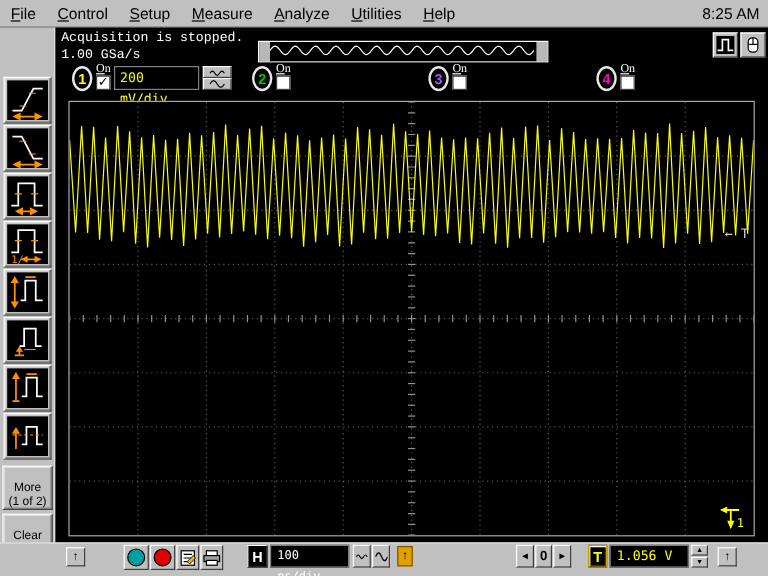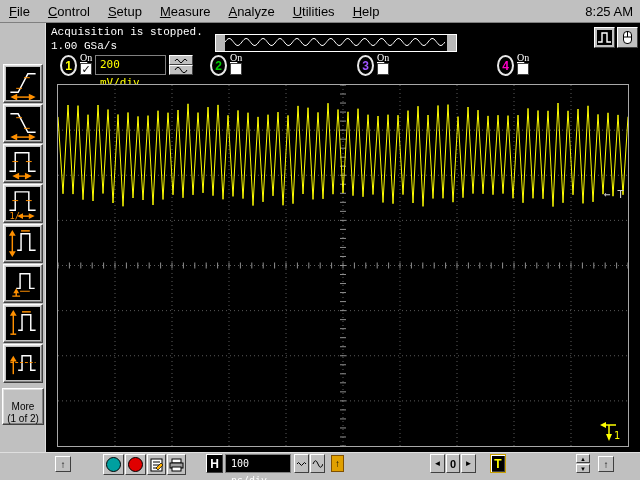--- a/index.html
+++ b/index.html
@@ -222,20 +222,21 @@
         <div class="face">
       <svg width="34" height="33" viewBox="0 0 34 34">
             <path d="M12,24 H16 V9 H25 V24 H30" fill="none" stroke="#fff" stroke-width="1.5"></path>
             <path d="M4,16 H30" stroke="#ff9000" stroke-dasharray="3,2"></path>
             <path d="M7,28 V14" stroke="#ff9000" stroke-width="1.5"></path>
             <polygon points="7,9 3.5,15 10.5,15" fill="#ff9000"></polygon>
           </svg>
         </div>
       </div>
     <div class="txtbtn" style="top:365px;"><span>More</span><br><span>(1 of 2)</span></div>
+    <div class="txtbtn" style="top:405px;"><span>Clear</span><br><span>All</span></div>
   </div>
 
   <div class="display">
     <svg id="plot" width="570" height="361">
         <line x1="57" y1="0" x2="57" y2="361" stroke="#5a5a5a" stroke-dasharray="1,3"></line>
         <line x1="114" y1="0" x2="114" y2="361" stroke="#5a5a5a" stroke-dasharray="1,3"></line>
         <line x1="171" y1="0" x2="171" y2="361" stroke="#5a5a5a" stroke-dasharray="1,3"></line>
         <line x1="228" y1="0" x2="228" y2="361" stroke="#5a5a5a" stroke-dasharray="1,3"></line>
         <line x1="285" y1="0" x2="285" y2="361" stroke="#5a5a5a" stroke-dasharray="1,3"></line>
         <line x1="342" y1="0" x2="342" y2="361" stroke="#5a5a5a" stroke-dasharray="1,3"></line>
@@ -398,20 +399,21 @@
   <div style="position:absolute;left:331px;top:455px;width:13px;height:17px;background:#e0a000;border:1px solid #805000;box-sizing:border-box;text-align:center;font-size:10px;line-height:15px;color:#000;">↑</div>
   <div class="bbtn" style="left:430px;top:454px;width:15px;height:19px;">
       <span style="font-size:8px;">◄</span>
     </div>
   <div class="bbtn" style="left:446px;top:454px;width:14px;height:19px;font-size:11px;font-weight:bold;">0</div>
   <div class="bbtn" style="left:461px;top:454px;width:15px;height:19px;">
       <span style="font-size:8px;">►</span>
     </div>
 
   <div class="bbtn keycap" style="left:490px;top:454px;width:16px;height:19px;color:#ff0;border:1px solid #c8a000;box-shadow:inset 1px 1px 0 #fff,inset -1px -1px 0 #404040;">T</div>
+  <div class="bdisp" style="left:508px;top:454px;width:66px;height:19px;color:#ff0;">1.056 V</div>
   <div style="position:absolute;left:576px;top:454px;width:14px;height:19px;">
     <div class="bbtn" style="left:0;top:0;width:14px;height:9px;position:relative;">
         <span style="font-size:6px;">▲</span>
       </div>
     <div class="bbtn" style="left:0;top:1px;width:14px;height:9px;position:relative;">
         <span style="font-size:6px;">▼</span>
       </div>
   </div>
   <div class="bbtn" style="left:598px;top:456px;width:16px;height:16px;">
       <span style="font-size:10px;">↑</span>

